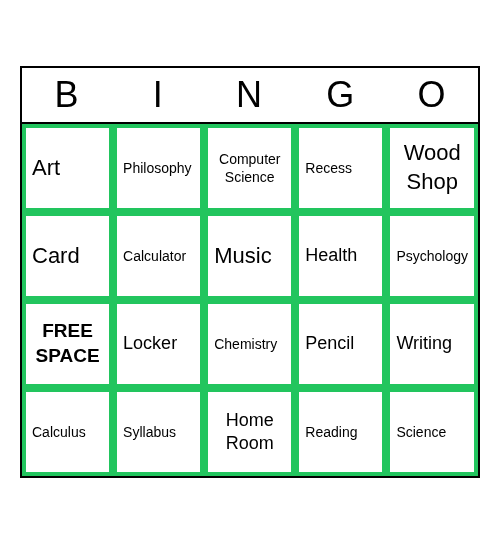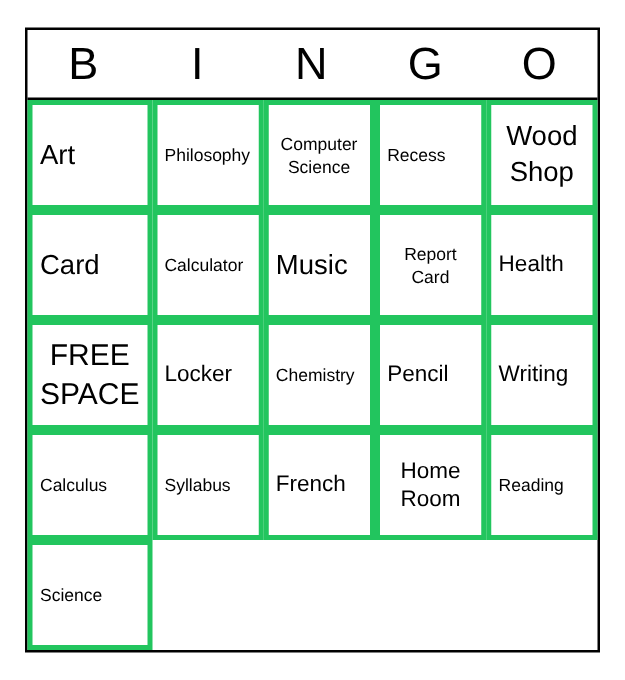--- a/index.html
+++ b/index.html
@@ -60,22 +60,22 @@
       font-size: 22px;
       font-weight: normal;
     }
 
     .bingo-cell-text.medium {
       font-size: 18px;
       font-weight: normal;
     }
 
     .bingo-cell-text.free {
-      font-size: 24px;
-      font-weight: normal;
+      font-size: 19px;
+      font-weight: bold;
       text-align: center;
     }
   </style>
 </head>
 <body>
 
 <div class="bingo-card">
   <div class="bingo-header">
   <div class="bingo-header-cell">B</div>
       <div class="bingo-header-cell">I</div>
@@ -102,24 +102,24 @@
       <div class="bingo-cell">
         <span class="bingo-cell-text large">Card</span>
       </div>
       <div class="bingo-cell">
         <span class="bingo-cell-text">Calculator</span>
       </div>
       <div class="bingo-cell">
         <span class="bingo-cell-text large">Music</span>
       </div>
       <div class="bingo-cell">
-        <span class="bingo-cell-text">Report Card</span>
+        <span class="bingo-cell-text medium">Health</span>
       </div>
       <div class="bingo-cell">
-        <span class="bingo-cell-text medium">Health</span>
+        <span class="bingo-cell-text">Psychology</span>
       </div>
       <div class="bingo-cell">
         <span class="bingo-cell-text free">FREE SPACE</span>
       </div>
       <div class="bingo-cell">
         <span class="bingo-cell-text medium">Locker</span>
       </div>
       <div class="bingo-cell">
         <span class="bingo-cell-text">Chemistry</span>
       </div>
@@ -129,23 +129,20 @@
       <div class="bingo-cell">
         <span class="bingo-cell-text medium">Writing</span>
       </div>
       <div class="bingo-cell">
         <span class="bingo-cell-text">Calculus</span>
       </div>
       <div class="bingo-cell">
         <span class="bingo-cell-text">Syllabus</span>
       </div>
       <div class="bingo-cell">
-        <span class="bingo-cell-text medium">French</span>
-      </div>
-      <div class="bingo-cell">
         <span class="bingo-cell-text medium">Home Room</span>
       </div>
       <div class="bingo-cell">
         <span class="bingo-cell-text">Reading</span>
       </div>
       <div class="bingo-cell">
         <span class="bingo-cell-text">Science</span>
       </div>
     </div>
 </div>

